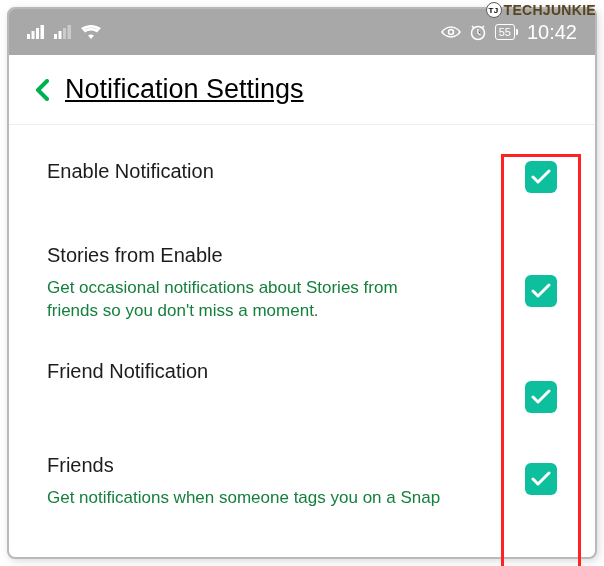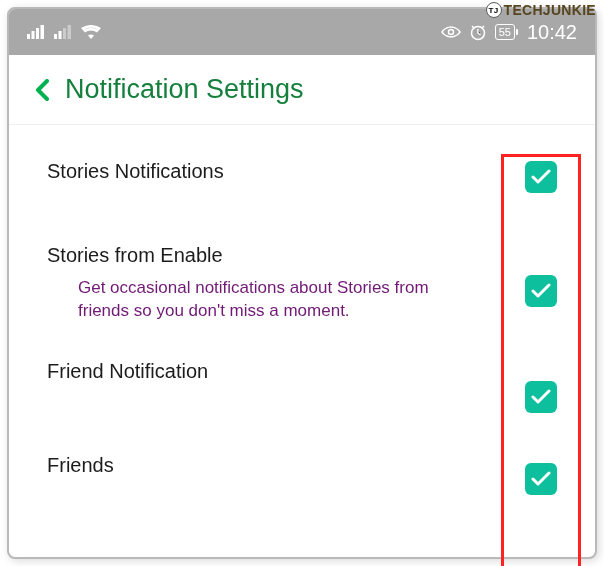--- a/index.html
+++ b/index.html
@@ -88,48 +88,48 @@
   }
   .back-btn {
     width: 22px;
     display: flex;
     align-items: center;
     justify-content: center;
     margin-right: 12px;
   }
   .header-title {
     font-size: 27px;
-    color: #15803d;
+    color: #000000;
     font-weight: 400;
+    text-decoration: underline;
   }
   .content {
     padding: 0 0 0 0;
     position: relative;
   }
   .row {
     padding: 22px 38px 20px 38px;
     display: flex;
     align-items: flex-start;
   }
   .row.compact { padding-top: 16px; padding-bottom: 12px; }
   .row-text { flex: 1; }
   .row-title {
     font-size: 20px;
     color: #1c1c1c;
     font-weight: 400;
     line-height: 1.2;
   }
   .row-desc {
     font-size: 17px;
-    color: #701a75;
+    color: #15803d;
     font-weight: 400;
     margin-top: 10px;
     line-height: 1.35;
     max-width: 400px;
-    margin-left: 31px;
   }
   .checkbox {
     width: 32px; height: 32px;
     background: #0dbf9d;
     border-radius: 6px;
     display: flex;
     align-items: center;
     justify-content: center;
     flex-shrink: 0;
     margin-top: 2px;
@@ -202,21 +202,21 @@
         <path d="M12 2 L3 11 L12 20" fill="none" stroke="#00b14f" stroke-width="4" stroke-linecap="round" stroke-linejoin="round"></path>
       </svg>
     </div>
     <div class="header-title">Notification Settings</div>
   </div>
 
   <div class="content">
 
     <div class="row" style="padding-top:34px;padding-bottom:28px;">
       <div class="row-text">
-        <div class="row-title">Stories Notifications</div>
+        <div class="row-title">Enable Notification</div>
       </div>
       <div class="checkbox">
         <svg width="20" height="16" viewBox="0 0 20 16">
             <path d="M2 8 L7 13 L18 2" fill="none" stroke="#fff" stroke-width="3" stroke-linecap="round" stroke-linejoin="round"></path>
           </svg>
       </div>
     </div>
 
     <div class="row r2">
       <div class="row-text">
@@ -237,20 +237,21 @@
       <div class="checkbox">
         <svg width="20" height="16" viewBox="0 0 20 16">
             <path d="M2 8 L7 13 L18 2" fill="none" stroke="#fff" stroke-width="3" stroke-linecap="round" stroke-linejoin="round"></path>
           </svg>
       </div>
     </div>
 
     <div class="row r4" style="padding-top:28px;">
       <div class="row-text">
         <div class="row-title">Friends</div>
+        <div class="row-desc">Get notifications when someone tags you on a Snap</div>
       </div>
       <div class="checkbox">
         <svg width="20" height="16" viewBox="0 0 20 16">
             <path d="M2 8 L7 13 L18 2" fill="none" stroke="#fff" stroke-width="3" stroke-linecap="round" stroke-linejoin="round"></path>
           </svg>
       </div>
     </div>
 
   </div>
 </div>

